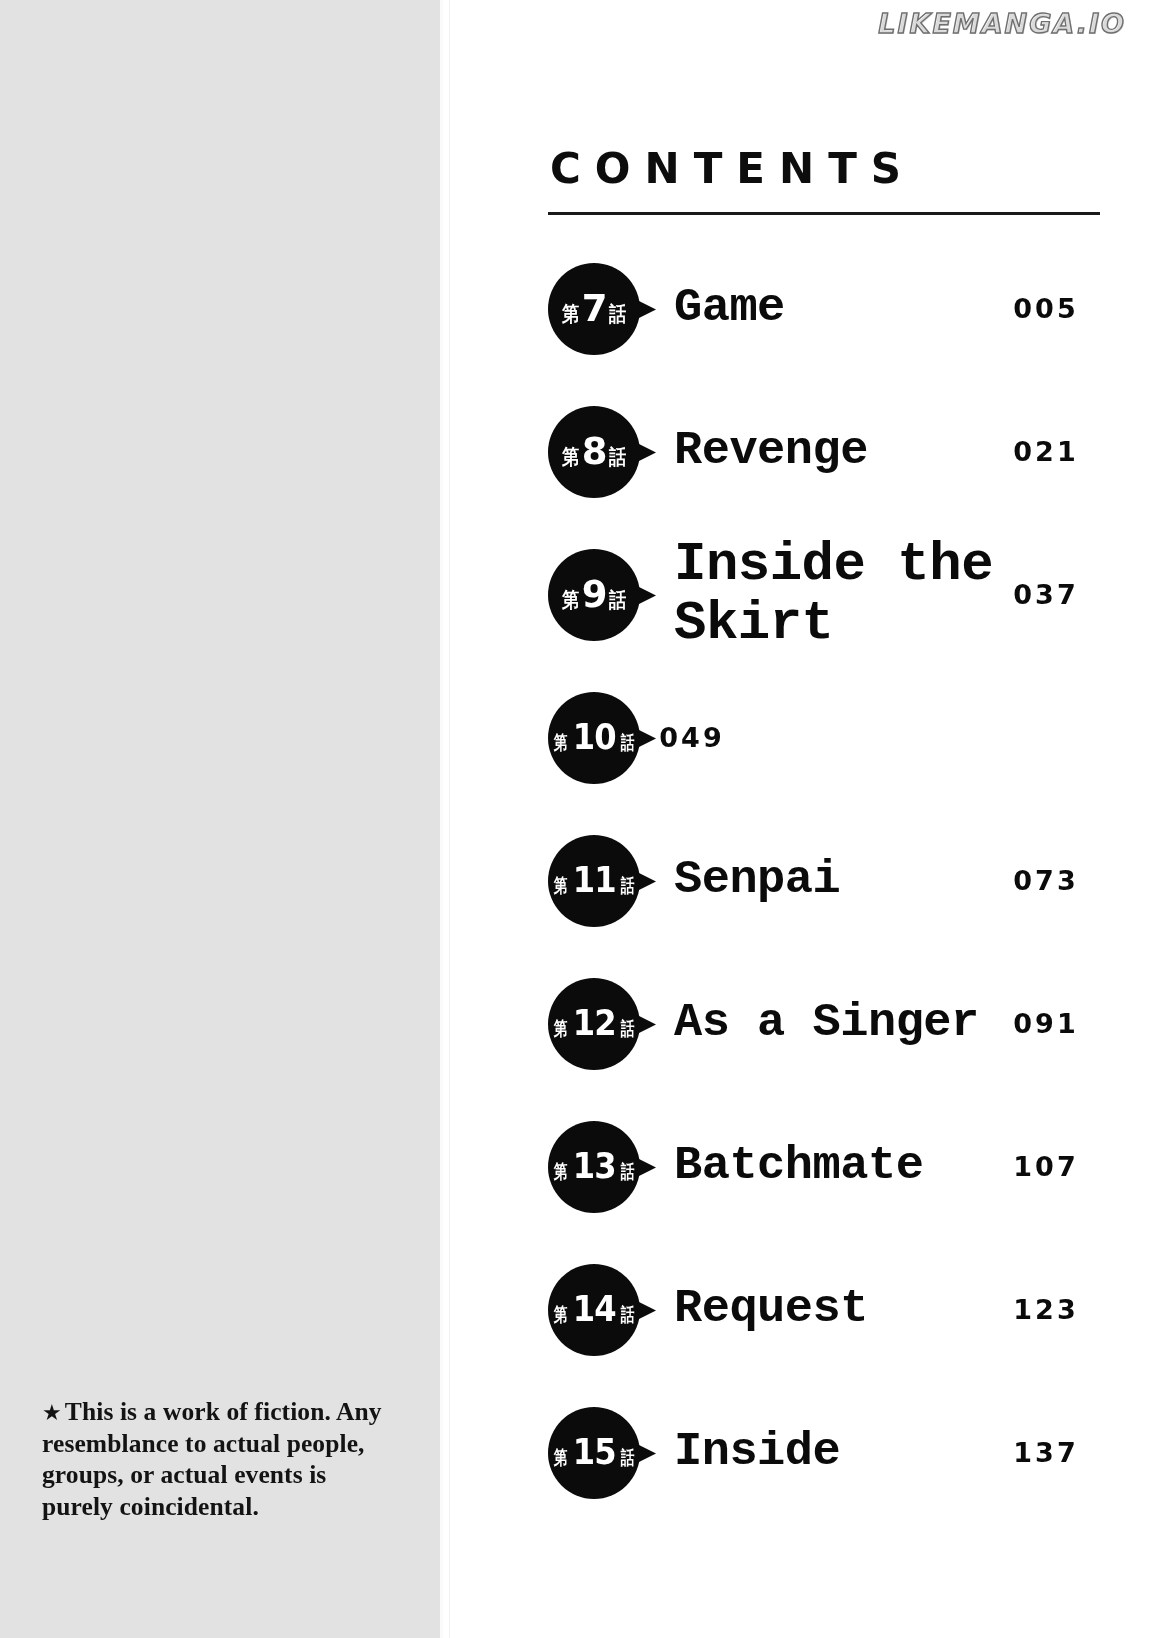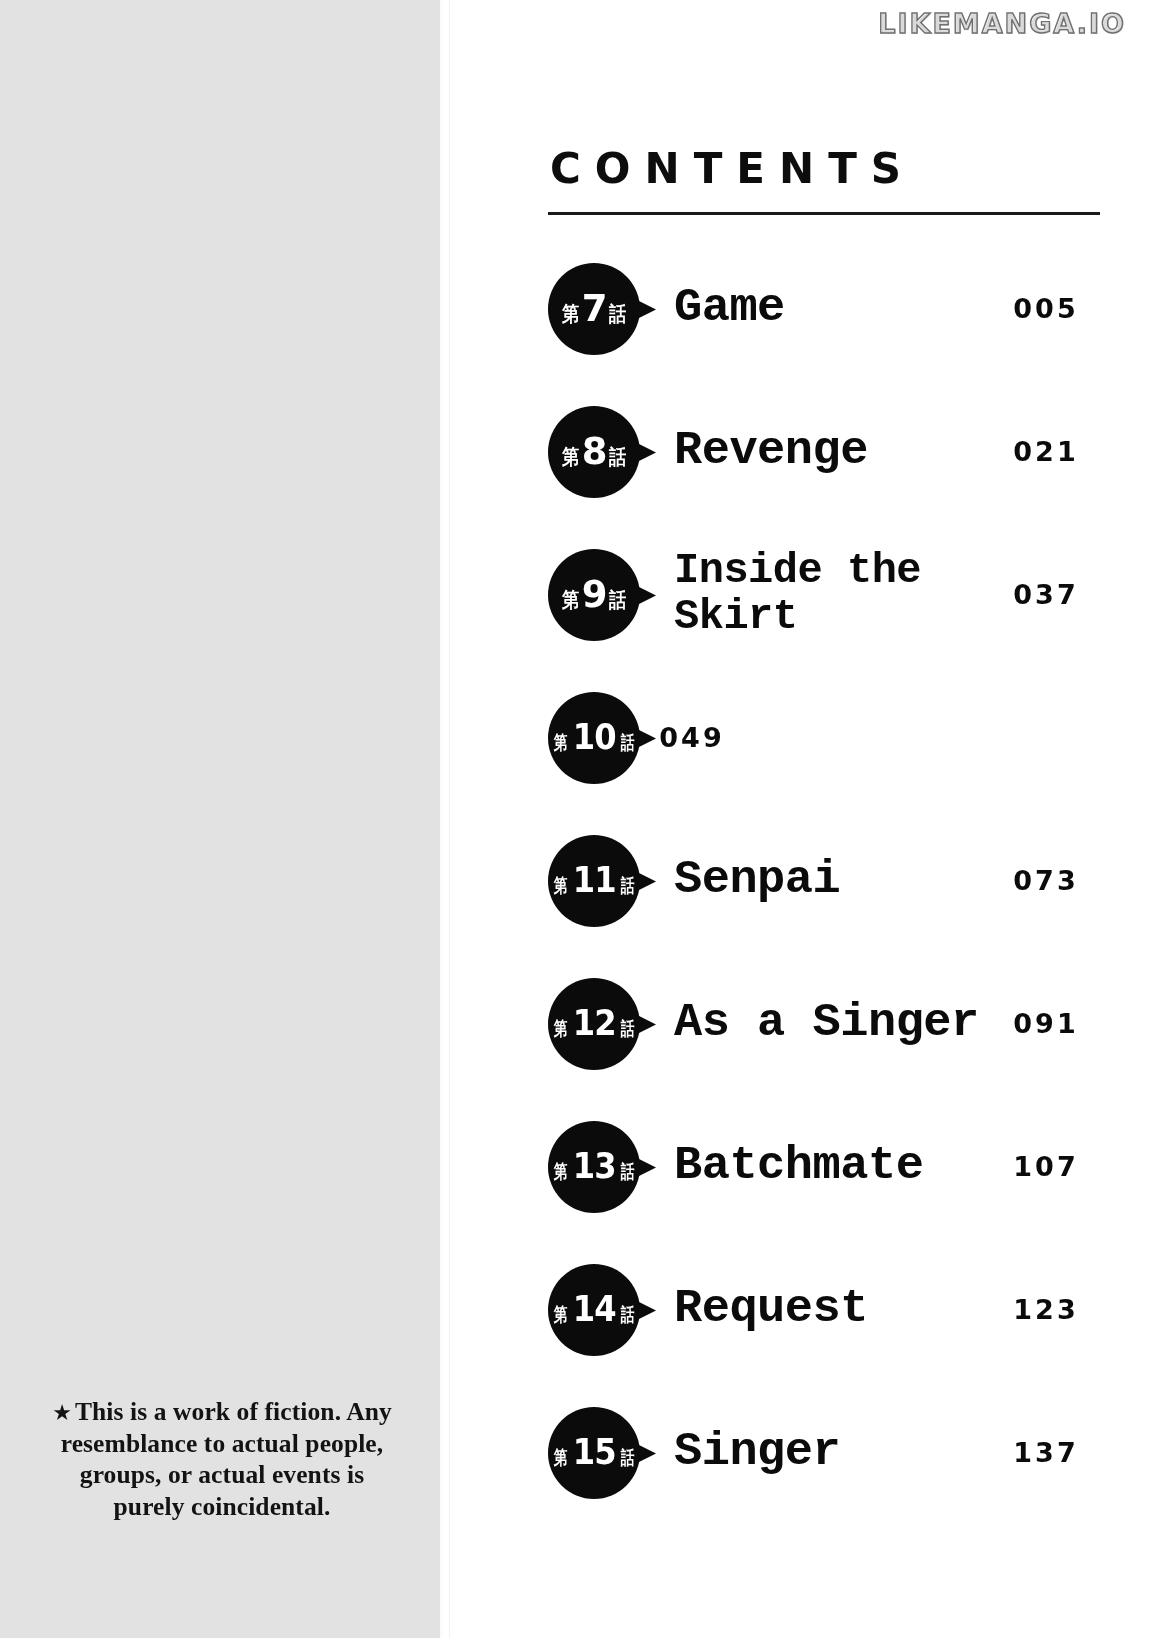--- a/index.html
+++ b/index.html
@@ -49,41 +49,41 @@
   }
 
   
   #watermark {
     position: absolute;
     right: 26px;
     top: 8px;
     font-family: "DejaVu Sans", sans-serif;
     font-size: 27px;
     font-weight: 700;
+    font-style: italic;
     letter-spacing: 2px;
     color: transparent;
     -webkit-text-stroke: 1.4px #6f6f6f;
     text-shadow: 1px 1px 0 rgba(150,150,150,0.35);
     white-space: nowrap;
     user-select: none;
   }
 
   
   #disclaimer {
     position: absolute;
     left: 42px;
     top: 1396px;
     width: 360px;
     font-family: "Liberation Serif", serif;
     font-weight: 700;
     font-size: 25.5px;
     line-height: 1.24;
     color: #131313;
     letter-spacing: 0.1px;
-    text-align: center;
   }
   #disclaimer .star {
     font-family: "DejaVu Sans", sans-serif;
     font-size: 22px;
     line-height: 1;
     margin-right: 3px;
   }
 
   
   #contents {
@@ -185,21 +185,21 @@
     flex: 1 1 auto;
     font-family: Liberation Mono, monospace;
     font-size: 47px;
     font-weight: 700;
     letter-spacing: -0.5px;
     color: #0b0b0b;
     line-height: 1.03;
     white-space: pre-line;
   }
   .toc-row.two-line .toc-title {
-    font-size: 42px;
+    font-size: 54px;
     line-height: 1.08;
   }
 
   
   .toc-page {
     flex: 0 0 auto;
     width: 104px;
     text-align: center;
     font-family: "DejaVu Sans", sans-serif;
     font-size: 27px;
@@ -322,21 +322,21 @@
         </div>
         <div class="toc-row">
           <div class="badge wide">
             <div class="badge-inner">
               <span class="kanji">第</span>
               <span class="num">15</span>
               <span class="kanji">話</span>
             </div>
             <div class="tail"></div>
           </div>
-          <div class="toc-title">Singer</div>
+          <div class="toc-title">Inside</div>
           <div class="toc-page">137</div>
         </div>
       </div>
   </div>
 
   <div id="disclaimer">
     <span class="star">★</span><span>This is a work of fiction. Any resemblance to actual people, groups, or actual events is purely coincidental.</span>
   </div>
 
 </div>

